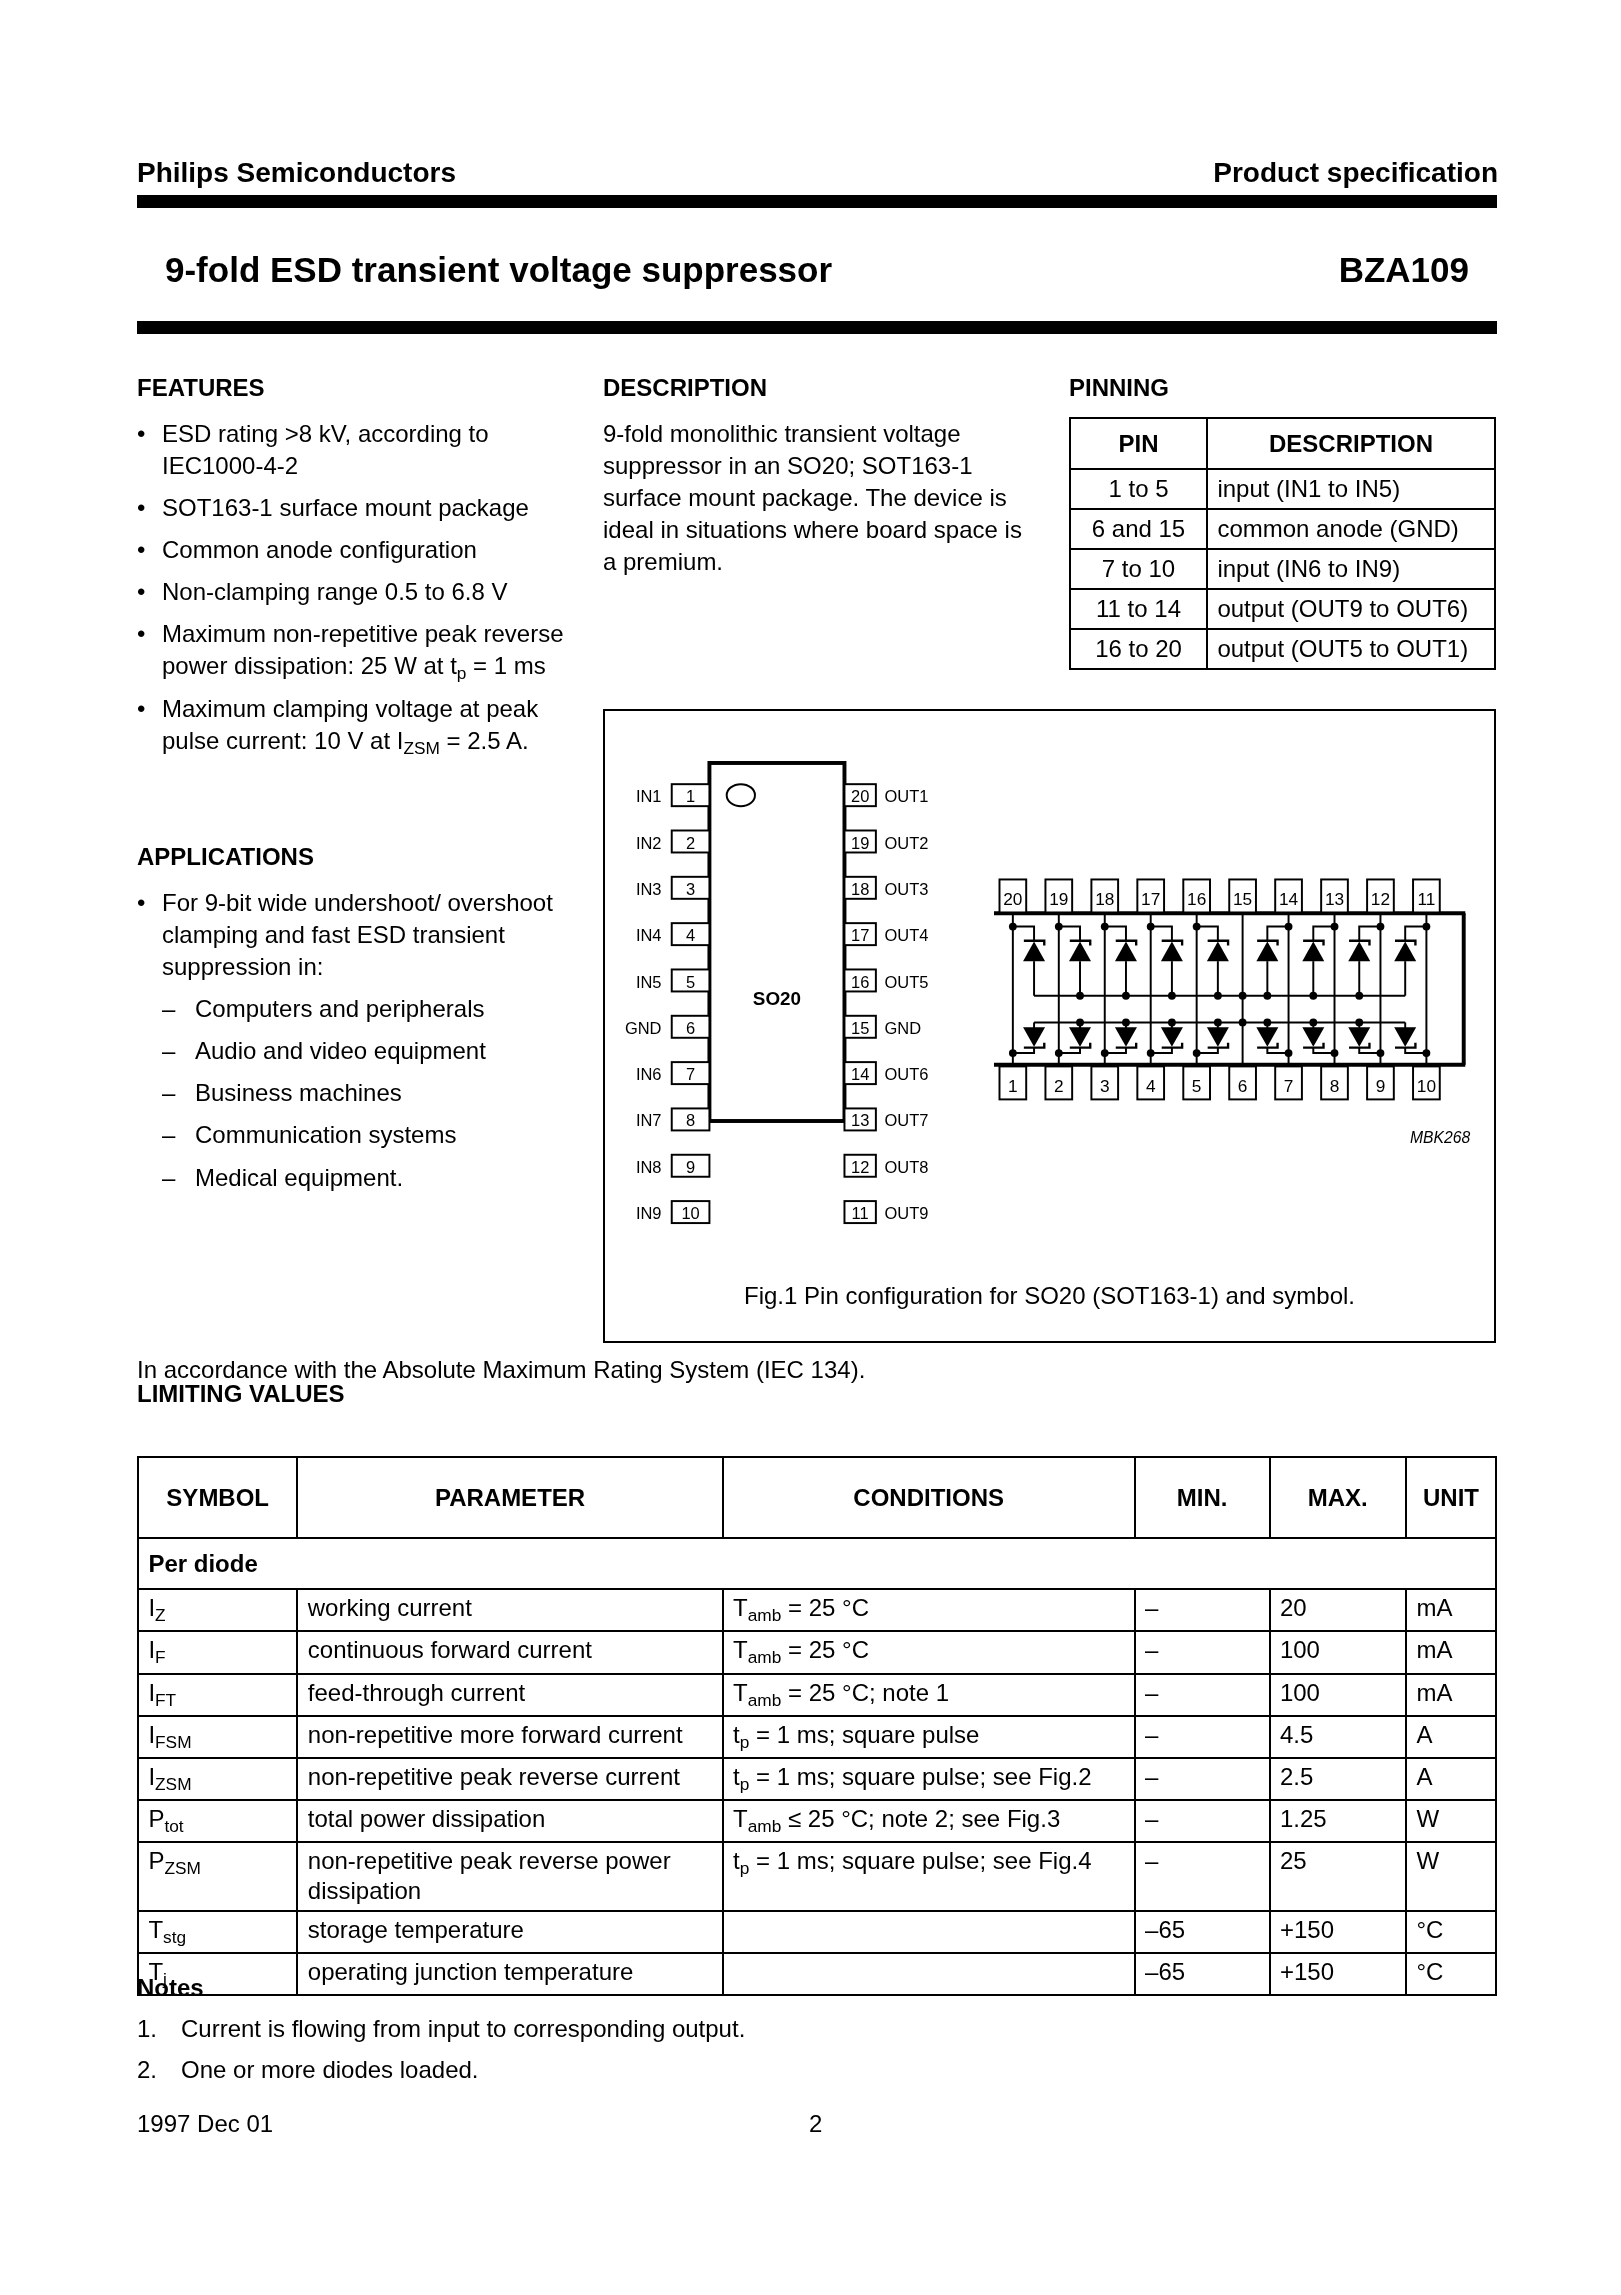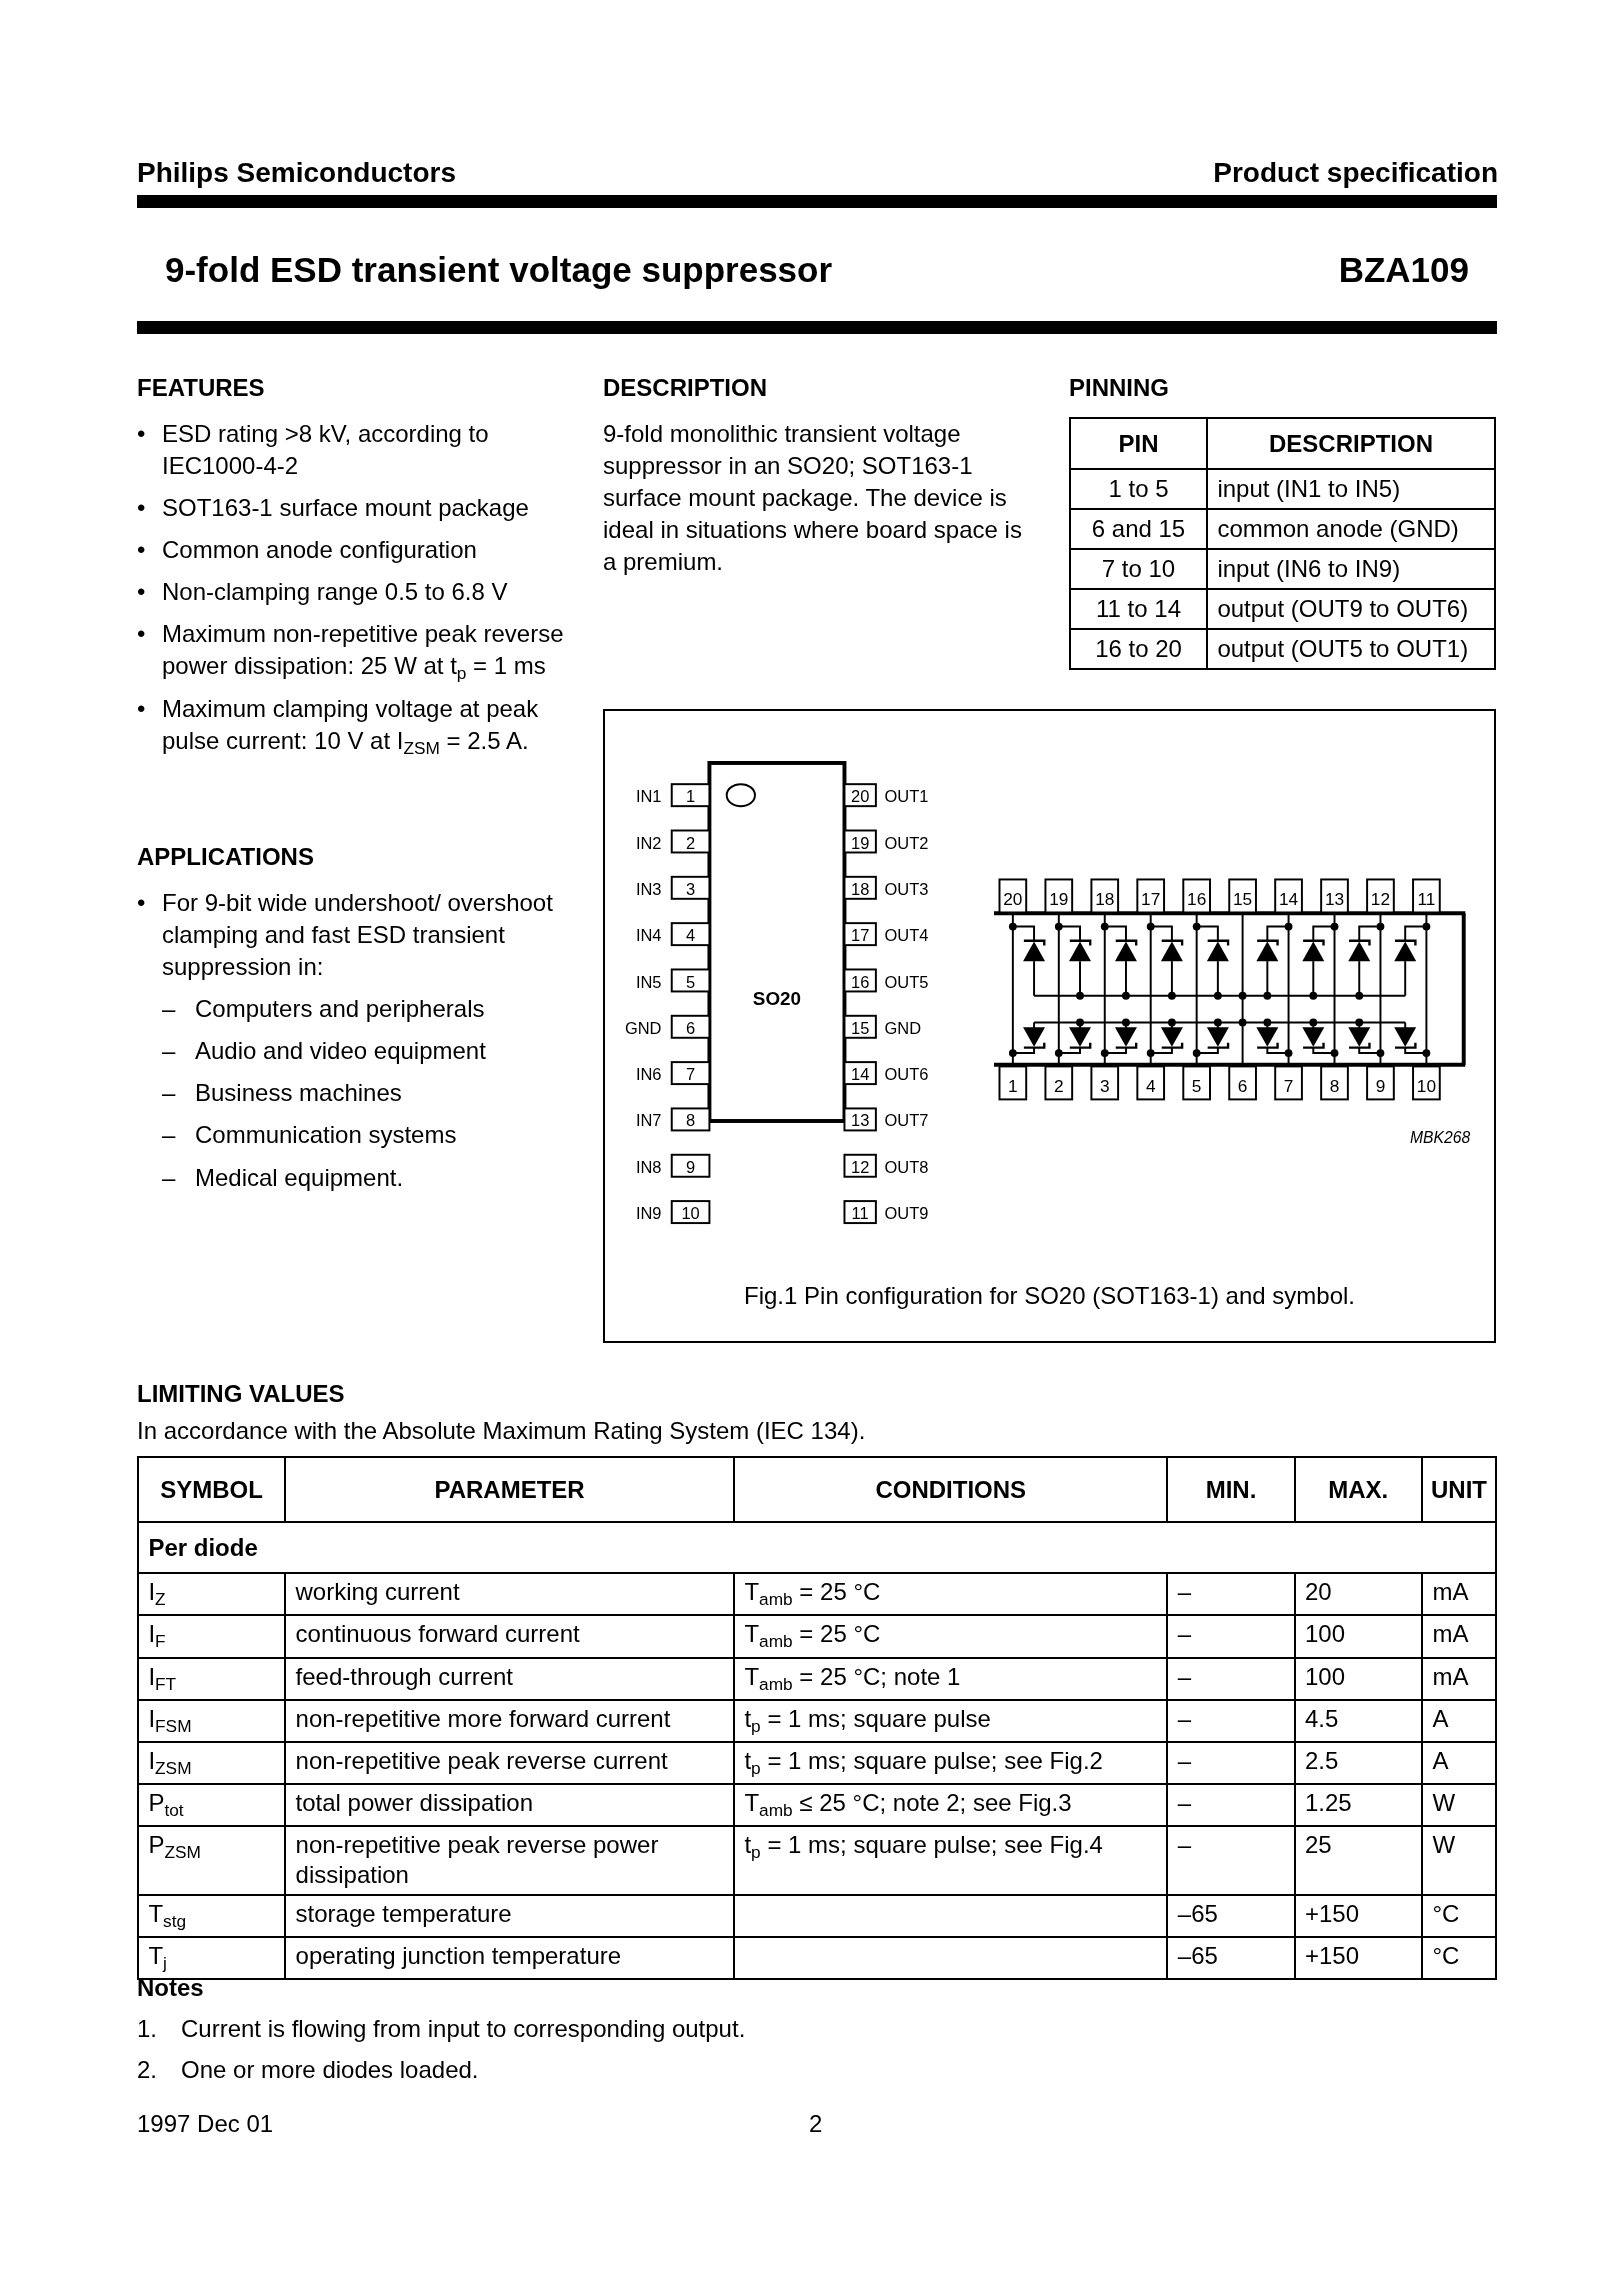--- a/index.html
+++ b/index.html
@@ -15,21 +15,21 @@
   ul.feat > li .bullet { position: absolute; left: 0; top: 0; }
   ul.sub { list-style: none; margin: 10.2px 0 0 0; padding: 0; }
   ul.sub > li { position: relative; padding-left: 33px; margin-bottom: 10.2px; }
   ul.sub > li .dash { position: absolute; left: 0; top: 0; }
   sub { font-size: 0.72em; vertical-align: -0.28em; line-height: 0; }
   table.grid { border-collapse: collapse; position: absolute; }
   table.grid td, table.grid th { border: 2.4px solid #000; font-size: 24px; line-height: 30px; }
   table.pin th { font-weight: bold; height: 47px; text-align: center; }
   table.pin td { height: 38px; padding: 0 9.4px; }
   table.pin td.c { text-align: center; padding: 0; }
-  table.lim th { font-weight: bold; height: 47px; text-align: center; padding: 8px; }
+  table.lim th { font-weight: bold; height: 47px; text-align: center; padding: 16px; }
   table.lim td { padding: 3.1px 9.4px; vertical-align: top; height: 34px; }
   table.lim td.group { font-weight: bold; height: 43px; vertical-align: middle; margin-top: 38px; }
   .figbox { position: absolute; left: 603px; top: 709px; width: 893px; height: 634px; border: 2.4px solid #000; box-sizing: border-box; }
   .figcap { font-size: 24px; }
   .mbk { font-style: italic; font-size: 15.7px; }
   svg text { font-family: "Liberation Sans", sans-serif; }
 </style>
 </head>
 <body>
 
@@ -437,21 +437,21 @@
           <circle cx="550.5" cy="229" r="5"></circle>
         </g>
       </g>
   </svg>
 
   <div class="abs mbk" style="left:805px; top:418px;">MBK268</div>
   <div class="abs figcap" style="left:0; width:100%; text-align:center; top:571px;">Fig.1  Pin configuration for SO20 (SOT163-1) and symbol.</div>
 </div>
 
 <div class="abs sec" style="left:137px; top:1380px;">LIMITING VALUES</div>
-<div class="abs body" style="left:137px; top:1415px;">In accordance with the Absolute Maximum Rating System (IEC 134).</div>
+<div class="abs body" style="left:137px; top:1354px;">In accordance with the Absolute Maximum Rating System (IEC 134).</div>
 
 <table class="grid lim" style="left:137px; top:1456px; width:1360px;">
   <tbody>
       <tr>
     <th style="width:130px;">SYMBOL</th>
     <th style="width:440px;">PARAMETER</th>
     <th style="width:424px;">CONDITIONS</th>
     <th style="width:111px;">MIN.</th>
     <th style="width:111px;">MAX.</th>
     <th>UNIT</th>

